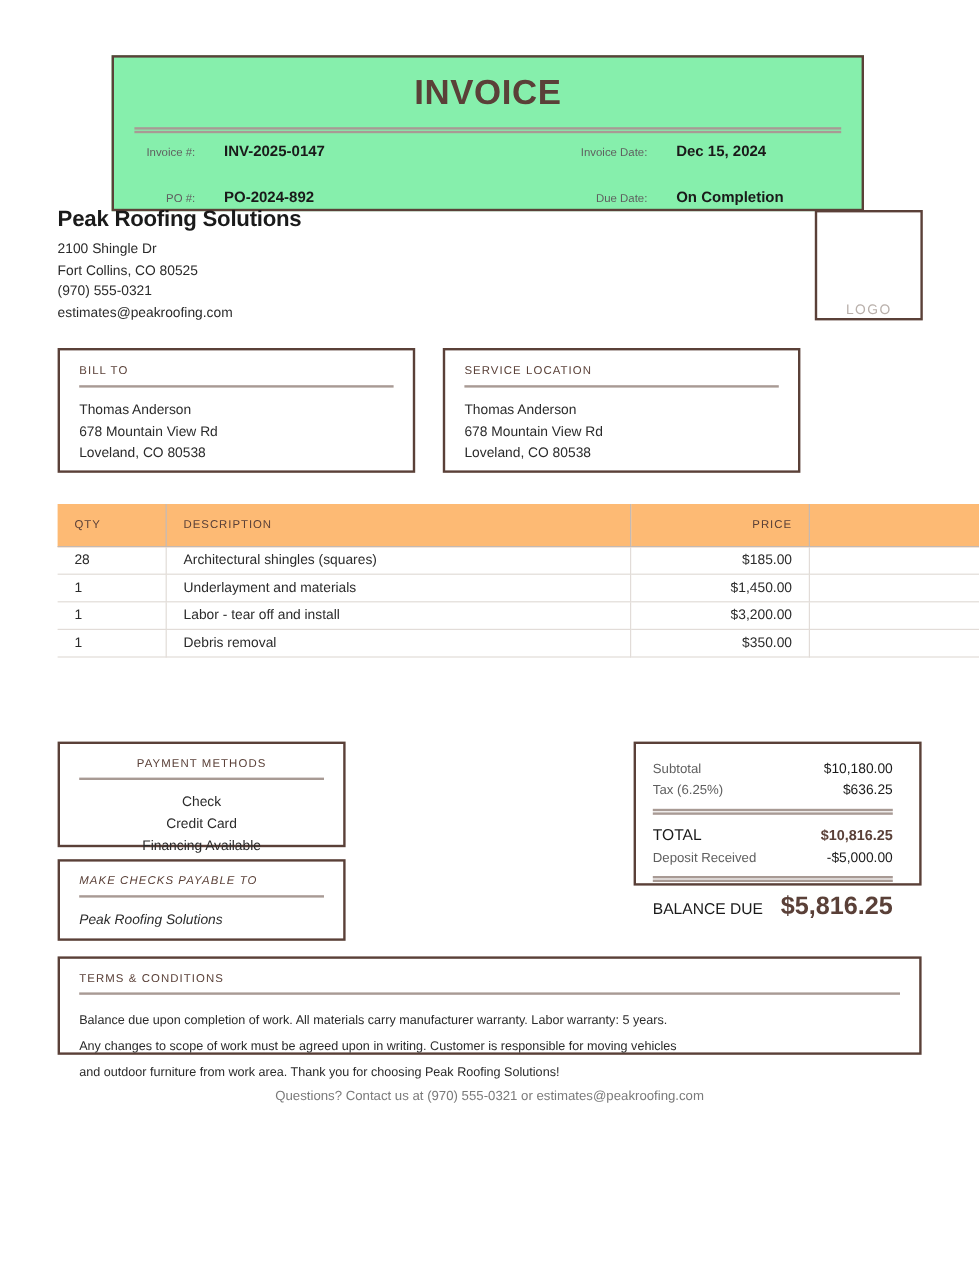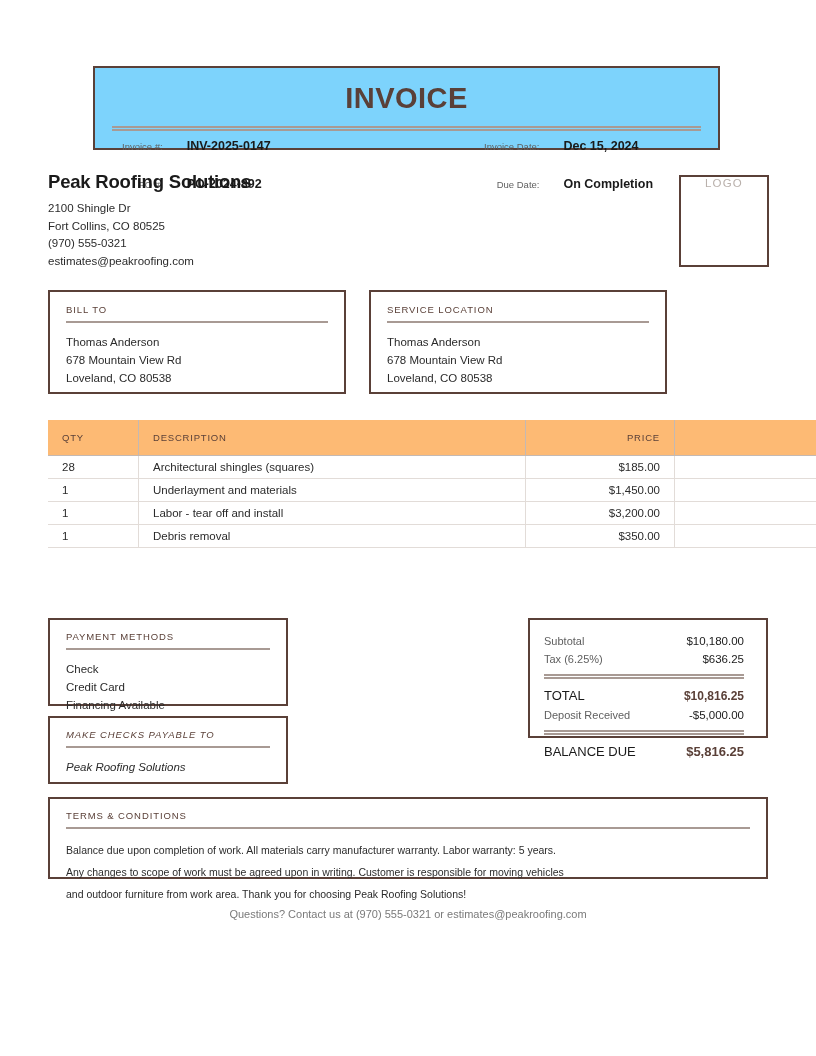--- a/index.html
+++ b/index.html
@@ -15,25 +15,24 @@
     color: #1a1a1a;
     overflow: hidden;
   }
 
   
   .inv-header {
     position: absolute;
     left: 93px;
     top: 46px;
     width: 627px;
-    height: 84px;
-    border: 2px solid #5a4038;
-    box-sizing: border-box;
-    background: #7dd3fc;
-    margin-top: 20px;
+    height: 130px;
+    border: 2px solid #5a4038;
+    box-sizing: border-box;
+    background: #86efac;
   }
   .inv-title {
     text-align: center;
     font-size: 29px;
     font-weight: bold;
     color: #5a4038;
     letter-spacing: 0.5px;
     margin-top: 14px;
   }
   .dbl-rule {
@@ -96,21 +95,21 @@
   
   .logo-box {
     position: absolute;
     left: 679px;
     top: 175px;
     width: 90px;
     height: 92px;
     border: 2px solid #5a4038;
     box-sizing: border-box;
     display: flex;
-    align-items: flex-start;
+    align-items: flex-end;
     justify-content: center;
   }
   .logo-text {
     font-size: 11.5px;
     color: #b9b0ab;
     letter-spacing: 1.2px;
   }
 
   
   .addr-box {
@@ -175,21 +174,21 @@
 
   
   .pay-box {
     position: absolute;
     left: 48px;
     width: 240px;
     border: 2px solid #5a4038;
     box-sizing: border-box;
     padding: 11px 16px 9px 16px;
   }
-  .pay-box.methods { top: 618px; height: 88px; }
+  .pay-box.methods { top: 618px; height: 88px; text-align: center; }
   .pay-box.payable { top: 716px; height: 68px; font-style: italic; }
   .pay-line {
     font-size: 11.5px;
     color: #2b2b2b;
     line-height: 18px;
   }
 
   
   .totals-box {
     position: absolute;
@@ -228,21 +227,21 @@
   .tot-row.grand .tot-value {
     font-size: 12px;
     font-weight: bold;
     color: #5a4038;
   }
   .tot-row.balance .tot-label {
     font-size: 13px;
     color: #1a1a1a;
   }
   .tot-row.balance .tot-value {
-    font-size: 13px;
+    font-size: 21px;
     font-weight: bold;
     color: #5a4038;
   }
 
   
   .terms-box {
     position: absolute;
     left: 48px;
     top: 797px;
     width: 720px;

